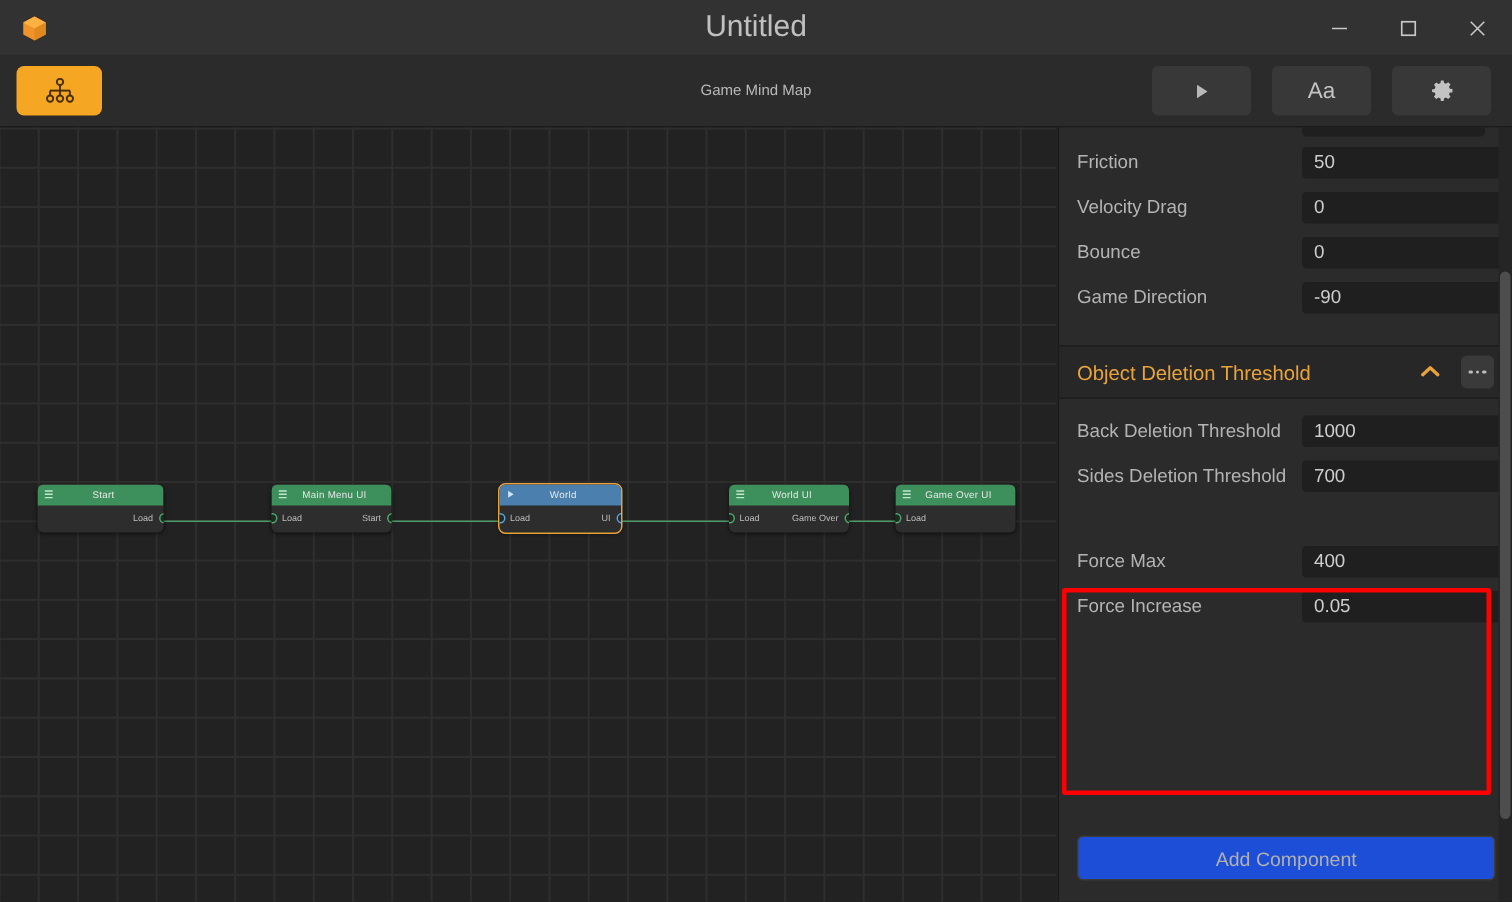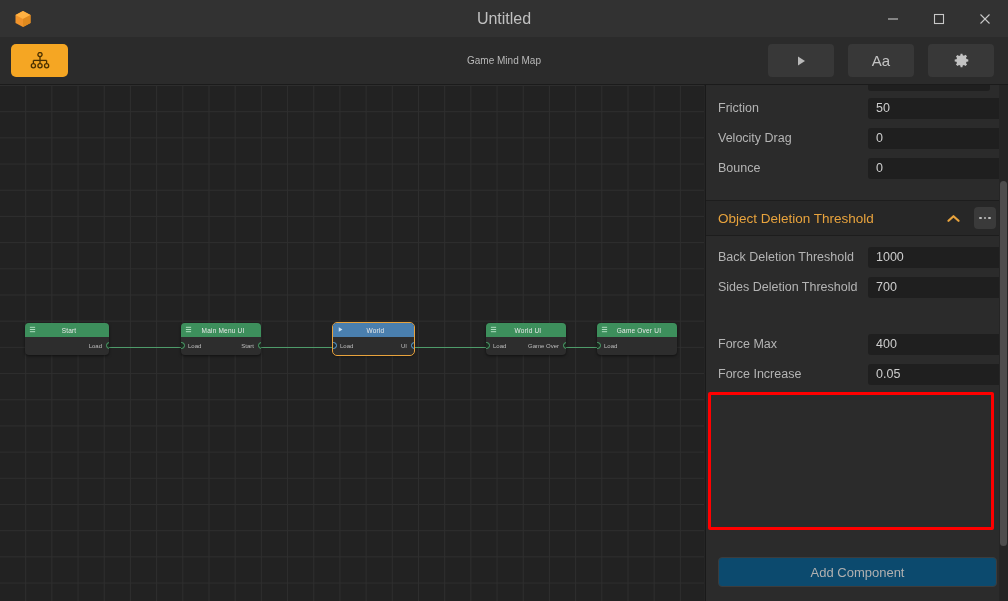--- a/index.html
+++ b/index.html
@@ -23,21 +23,21 @@
   }
   .app-logo svg { display:block; }
   .menu-items { display: flex; align-items: center; height: 100%; }
   .menu-item {
     color: #c8c8c8; font-size: 13.5px; padding: 0 12px; line-height: 37px;
     height: 100%; cursor: default; white-space: nowrap;
   }
   .win-title {
     position: absolute; left: 0; right: 0; top: 0; height: 37px;
     line-height: 37px; text-align: center; color: #c0c0c0;
-    font-size: 16px; pointer-events: none;
+    font-size: 20px; pointer-events: none;
   }
   .win-controls {
     position: absolute; right: 0; top: 0; height: 37px; display: flex;
   }
   .win-btn {
     width: 46px; height: 37px; display: flex; align-items: center;
     justify-content: center; color: #c8c8c8;
   }
   .win-btn svg { display: block; }
 
@@ -151,21 +151,21 @@
     position: absolute; left: 708px; top: 392px; width: 286px; height: 138px;
     border: 3px solid #ff0000; border-radius: 2px; pointer-events: none;
     z-index: 30;
   }
 
   .addcomp-wrap {
     position: absolute; left: 0; bottom: 0; width: 303px; height: 58px;
     background: #2b2b2b; display: flex; align-items: center; justify-content: center;
   }
   .addcomp {
-    width: 279px; height: 30px; background: #0c4a6e; border: 1px solid #3c3c3c;
+    width: 279px; height: 30px; background: #1d4ed8; border: 1px solid #3c3c3c;
     border-radius: 4px; color: #b0b0b0; font-size: 13px;
     font-family: "Liberation Sans", sans-serif; cursor: default;
   }
 
   .scrollbar {
     position: absolute; right: 0px; top: 0px; width: 9px; height: 516px;
     background: #252525; z-index: 25;
   }
   .scroll-thumb {
     position: absolute; right: 1px; top: 96px; width: 7px; height: 365px;
@@ -356,20 +356,24 @@
         <input class="prop-input" value="50" style="">
       </div>
       <div class="prop-row">
         <span class="prop-label">Velocity Drag</span>
         <input class="prop-input" value="0" style="">
       </div>
       <div class="prop-row">
         <span class="prop-label">Bounce</span>
         <input class="prop-input" value="0" style="">
       </div>
+      <div class="prop-row">
+        <span class="prop-label">Game Direction</span>
+        <input class="prop-input" value="-90" style="">
+      </div>
     </div>
 
     <div class="section" style="margin-top:17px;">
       <div class="section-head">
         <span class="section-title">Object Deletion Threshold</span>
         <span class="chev">
           <svg width="13" height="9" viewBox="0 0 13 9">
             <path d="M1.5 6.8 L6.5 2.2 L11.5 6.8" fill="none" stroke="#e8a33d" stroke-width="2.2" stroke-linecap="round" stroke-linejoin="round"></path>
           </svg>
         </span>

